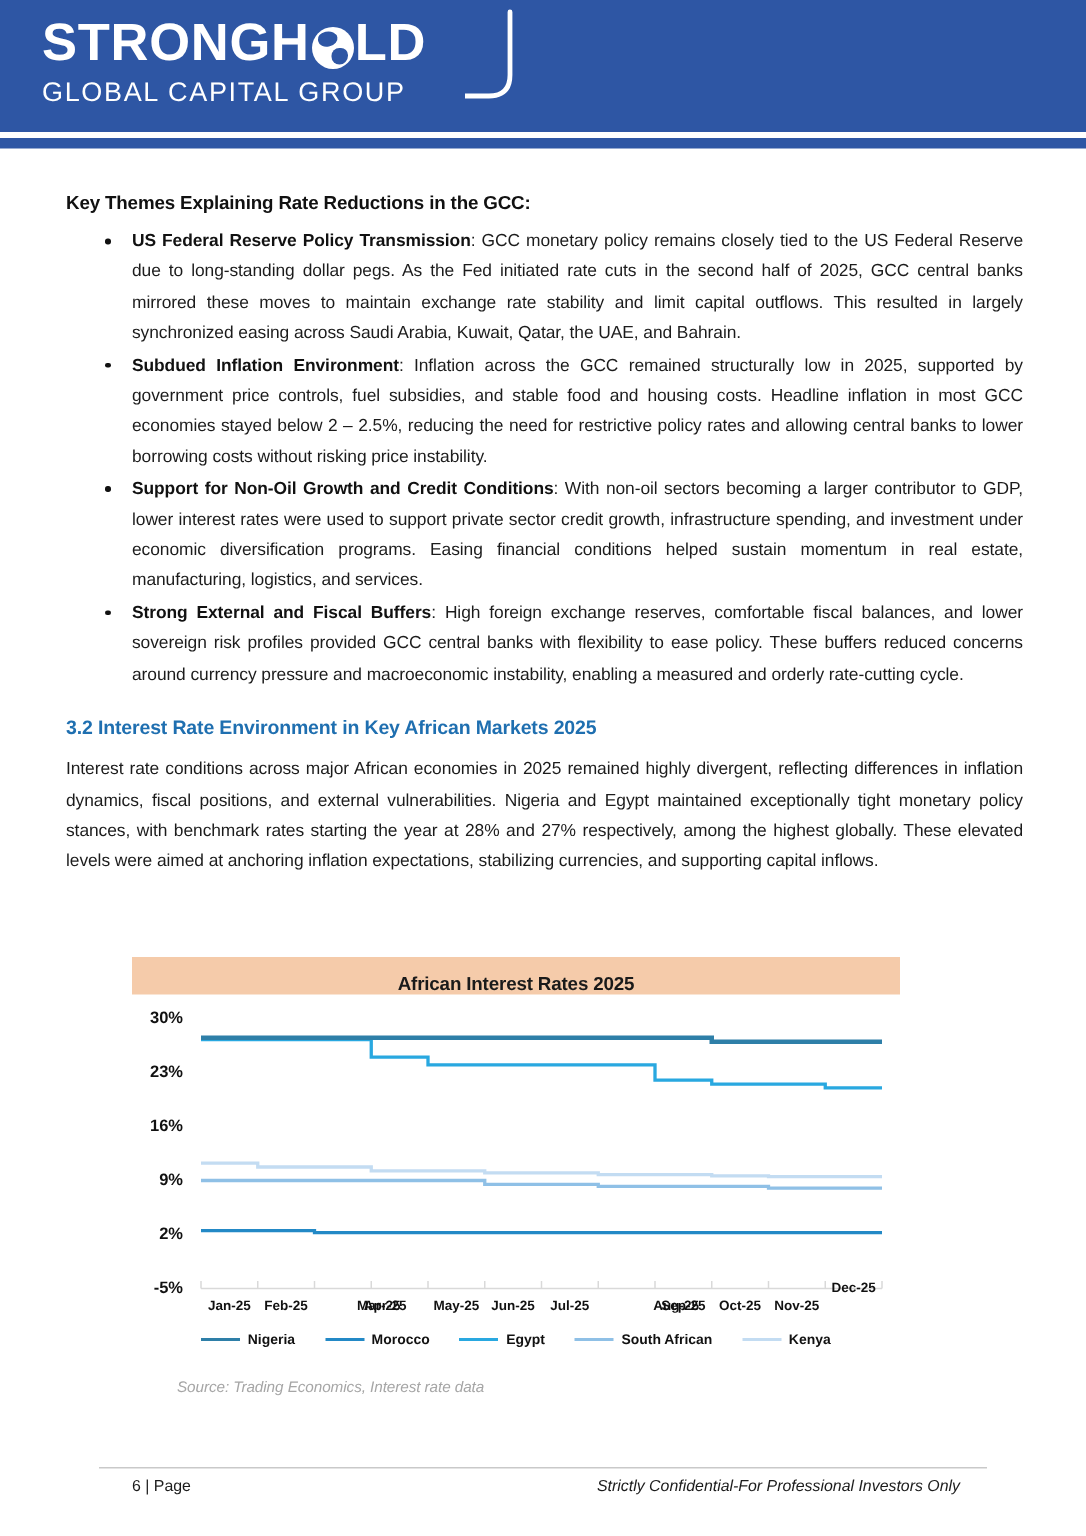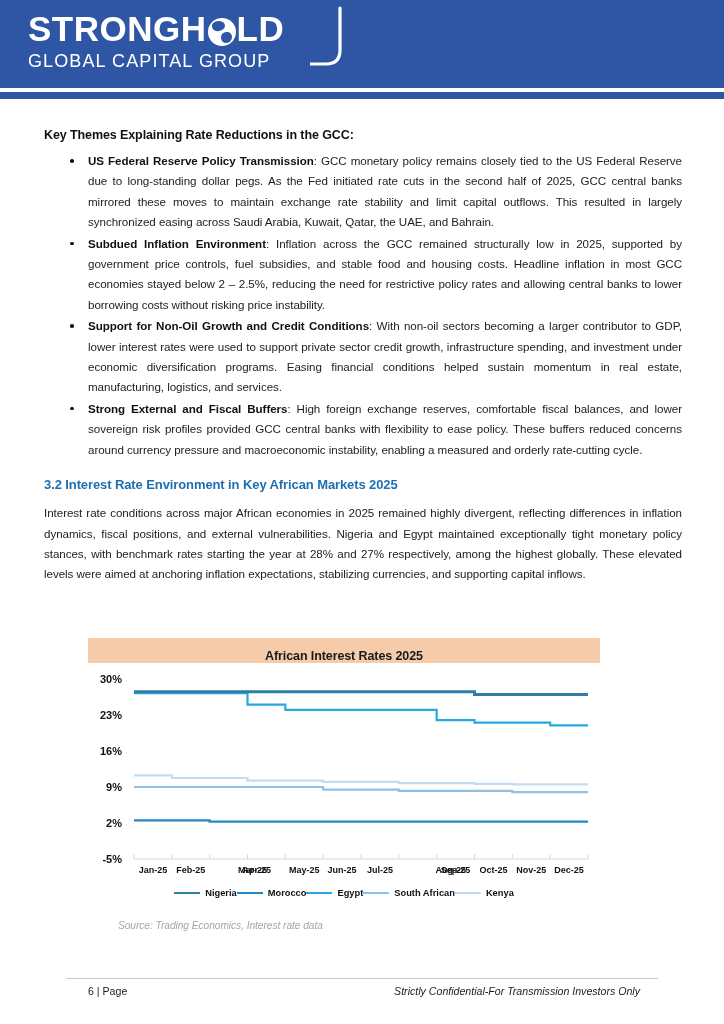--- a/index.html
+++ b/index.html
@@ -98,21 +98,21 @@
     position:absolute; font-size:11px; font-weight:bold; color:#111;
     text-align:right; width:34px;
   }
   .xlabel {
     position:absolute; font-size:9px; font-weight:bold; color:#111;
     text-align:center; white-space:nowrap;
   }
 
   .legend {
     position:absolute; left:0; top:250px; width:512px;
-    display:flex; justify-content:center; align-items:center; 
+    display:flex; justify-content:center; align-items:center; gap:20px;
   }
   .legend-item { display:flex; align-items:center; gap:5px; }
   .legend-swatch { display:block; width:26px; height:2.6px; }
   .legend-label { font-size:9.3px; font-weight:bold; color:#111; white-space:nowrap; }
 
   .source-note {
     position:absolute; left:118px; top:920px;
     font-size:10.2px; font-style:italic; color:#a6a6a6;
     letter-spacing:-0.05px;
   }
@@ -216,21 +216,21 @@
         <div class="xlabel" style="width: 47.8333px; left: 78.8333px; top: 202px;">Feb-25</div>
         <div class="xlabel" style="width: 47.8333px; left: 116.667px; top: 202px; padding-left: 24px;">Mar-25</div>
         <div class="xlabel" style="width: 25px; left: 154.5px; top: 202px;">Apr-25</div>
         <div class="xlabel" style="width: 47.8333px; left: 192.333px; top: 202px;">May-25</div>
         <div class="xlabel" style="width: 47.8333px; left: 230.167px; top: 202px;">Jun-25</div>
         <div class="xlabel" style="width: 47.8333px; left: 268px; top: 202px;">Jul-25</div>
         <div class="xlabel" style="width: 47.8333px; left: 305.833px; top: 202px; padding-left: 33px;">Aug-25</div>
         <div class="xlabel" style="width: 47.8333px; left: 343.667px; top: 202px;">Sep-25</div>
         <div class="xlabel" style="width: 47.8333px; left: 381.5px; top: 202px;">Oct-25</div>
         <div class="xlabel" style="width: 47.8333px; left: 419.333px; top: 202px;">Nov-25</div>
-        <div class="xlabel" style="width: 47.8333px; left: 457.167px; top: 202px;">Dec-25</div>
+        <div class="xlabel" style="width: 47.8333px; left: 457.167px; top: 190px;">Dec-25</div>
       </div>
   </div>
 
   <div class="legend" id="legend">
       <div class="legend-item">
         <span class="legend-swatch" style="background: rgb(46, 127, 168);"></span>
         <span class="legend-label">Nigeria</span>
       </div>
       <div class="legend-item">
         <span class="legend-swatch" style="background: rgb(35, 137, 198);"></span>
@@ -248,13 +248,13 @@
         <span class="legend-swatch" style="background: rgb(195, 220, 242);"></span>
         <span class="legend-label">Kenya</span>
       </div>
     </div>
 </div>
 
 <div class="source-note">Source: Trading Economics, Interest rate data</div>
 
 <div class="footer-rule"></div>
 <div class="footer-left">6 | Page</div>
-<div class="footer-right">Strictly Confidential-For Transmission Investors Only</div>
+<div class="footer-right">Strictly Confidential-For Professional Investors Only</div>
 
 </body></html>

